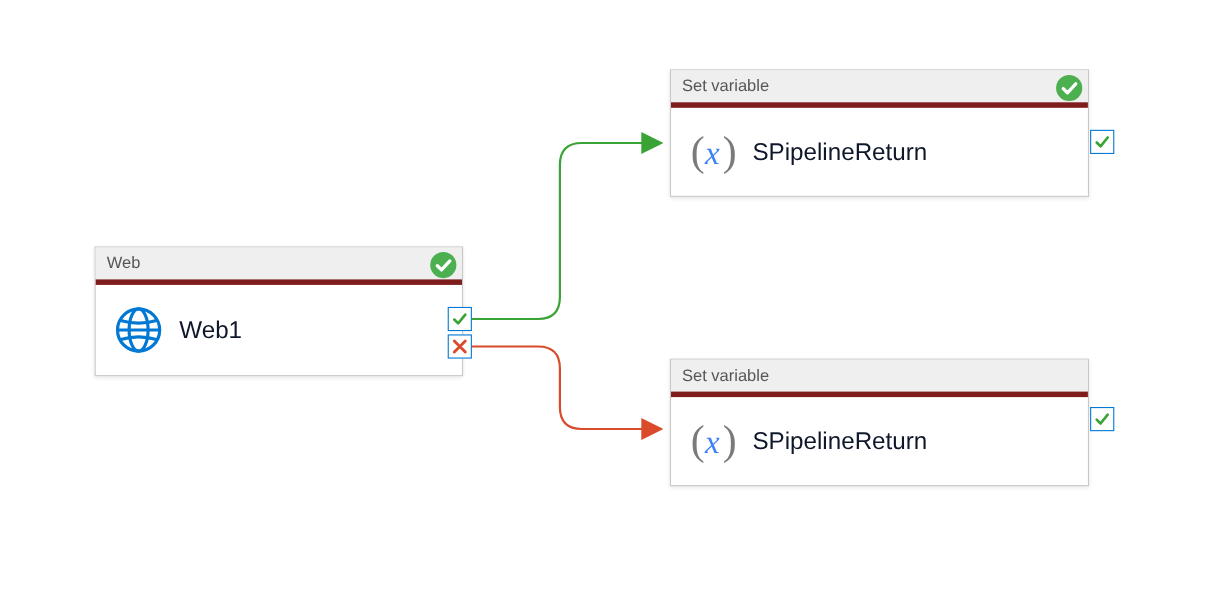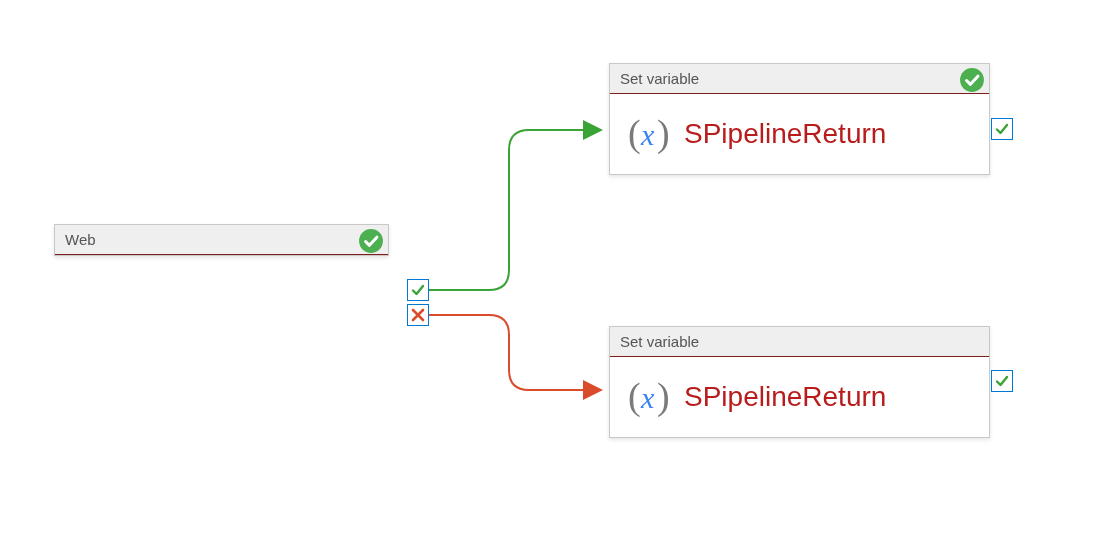--- a/index.html
+++ b/index.html
@@ -15,31 +15,31 @@
       background: #ffffff;
       border: 1px solid #c8c8c8;
       box-shadow: 0 2px 4px rgba(0,0,0,0.1);
     }
     .activity-header {
       background: #efefef;
       padding: 6px 10px;
       font-size: 15px;
       color: #555;
       position: relative;
-      border-bottom: 1px solid #7f1d1d;
+      border-bottom: 5px solid #7f1d1d;
     }
     .activity-body {
       padding: 18px 16px;
       display: flex;
       align-items: center;
       gap: 14px;
     }
     .activity-label {
-      font-size: 28px;
-      color: #b91c1c;
+      font-size: 22px;
+      color: #0f172a;
     }
     .status-badge {
       position: absolute;
       top: 3px;
       right: 4px;
       width: 26px;
       height: 26px;
     }
     .icon-globe { width: 46px; height: 46px; flex-shrink: 0; }
     .icon-variable { width: 44px; height: 44px; flex-shrink: 0; }
@@ -54,29 +54,41 @@
       justify-content: center;
     }
     .connector-svg {
       position: absolute;
       pointer-events: none;
     }
   </style>
 </head>
 <body>
 
-<div class="activity-node" style="left:54px; top:224px; width:335px;">
+<div class="activity-node" style="left:86px; top:224px; width:335px;">
   <div class="activity-header">
     <span>Web</span>
     <span class="status-badge">
       <svg viewBox="0 0 24 24" width="26" height="26">
         <circle cx="12" cy="12" r="11" fill="#4caf50"></circle>
         <path d="M7 12.5 L10.5 16 L17.5 8.5" stroke="#fff" stroke-width="2.8" fill="none" stroke-linecap="round" stroke-linejoin="round"></path>
       </svg>
     </span>
+  </div>
+  <div class="activity-body">
+    <span class="icon-globe">
+      <svg viewBox="0 0 48 48" width="46" height="46">
+        <circle cx="24" cy="24" r="20" fill="none" stroke="#0078d4" stroke-width="3"></circle>
+        <ellipse cx="24" cy="24" rx="9" ry="20" fill="none" stroke="#0078d4" stroke-width="3"></ellipse>
+        <line x1="4" y1="24" x2="44" y2="24" stroke="#0078d4" stroke-width="3"></line>
+        <path d="M7 15 Q24 20 41 15" fill="none" stroke="#0078d4" stroke-width="3"></path>
+        <path d="M7 33 Q24 28 41 33" fill="none" stroke="#0078d4" stroke-width="3"></path>
+      </svg>
+    </span>
+    <span class="activity-label">Web1</span>
   </div>
 </div>
 
 <div class="connector-port" style="left:407px; top:279px;">
   <svg width="16" height="16" viewBox="0 0 16 16">
     <path d="M3 8.5 L6.5 12 L13 4" stroke="#3aa335" stroke-width="2.4" fill="none" stroke-linecap="round" stroke-linejoin="round"></path>
   </svg>
 </div>
 
 <div class="connector-port" style="left:407px; top:304px;">

